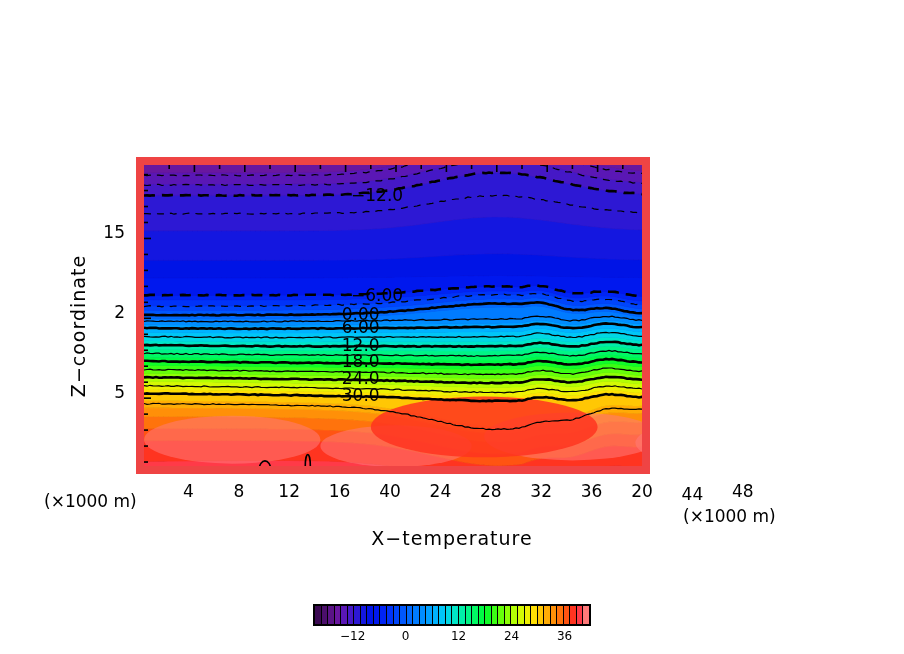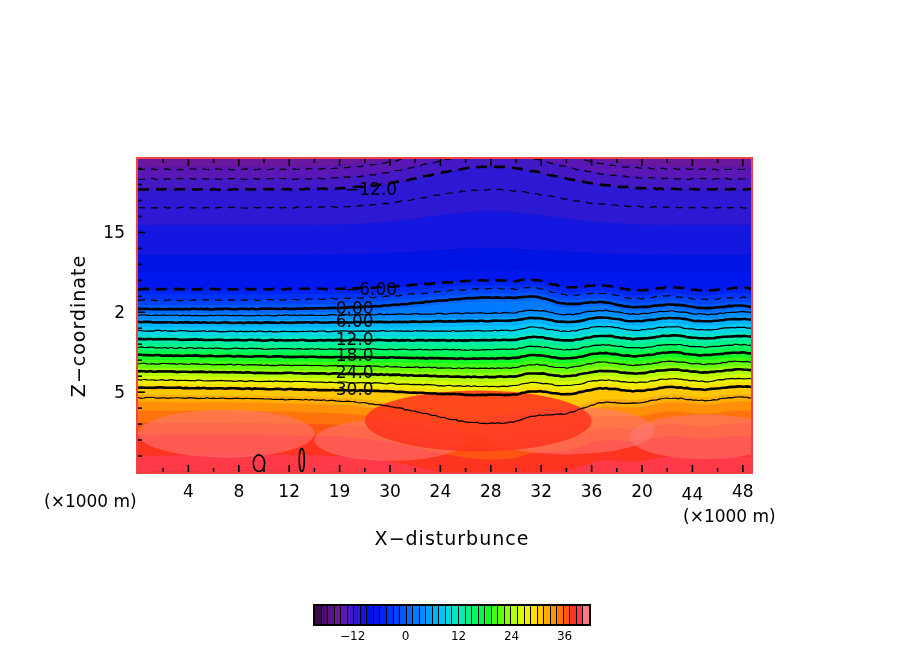--- a/index.html
+++ b/index.html
@@ -30,22 +30,22 @@
     font-size: 24px;
     letter-spacing: 1.2px;
     color: #000000;
     font-family: "DejaVu Sans", sans-serif;
     white-space: nowrap;
   }
 
   
   #plot-frame {
     left: 136px; top: 157px;
-    width: 617px; height: 317px;
-    border: 2px solid #ef4444;
+    width: 514px; height: 317px;
+    border: 8px solid #ef4444;
     box-sizing: border-box;
     overflow: hidden;
     background: #0000cc;
   }
   #contour-svg { display: block; }
 
   
   .axis-tick-x {
     font-size: 17px;
     color: #000;
@@ -296,37 +296,37 @@
         <text x="216.71999999999997" y="202.42346938775512" text-anchor="middle" font-family="&quot;DejaVu Sans&quot;, sans-serif" font-size="17" fill="#000000">18.0</text>
         <text x="216.71999999999997" y="219.19132653061223" text-anchor="middle" font-family="&quot;DejaVu Sans&quot;, sans-serif" font-size="17" fill="#000000">24.0</text>
         <text x="216.71999999999997" y="235.9591836734694" text-anchor="middle" font-family="&quot;DejaVu Sans&quot;, sans-serif" font-size="17" fill="#000000">30.0</text>
       </svg>
   </div>
 
   <div id="x-tick-layer">
       <div class="abs axis-tick-x" style="left: 188.4px; top: 481px;">4</div>
       <div class="abs axis-tick-x" style="left: 238.8px; top: 481px;">8</div>
       <div class="abs axis-tick-x" style="left: 289.2px; top: 481px;">12</div>
-      <div class="abs axis-tick-x" style="left: 339.6px; top: 481px;">19</div>
-      <div class="abs axis-tick-x" style="left: 390px; top: 481px;">30</div>
+      <div class="abs axis-tick-x" style="left: 339.6px; top: 481px;">16</div>
+      <div class="abs axis-tick-x" style="left: 390px; top: 481px;">40</div>
       <div class="abs axis-tick-x" style="left: 440.4px; top: 481px;">24</div>
       <div class="abs axis-tick-x" style="left: 490.8px; top: 481px; text-align: right;">28</div>
       <div class="abs axis-tick-x" style="left: 541.2px; top: 481px;">32</div>
       <div class="abs axis-tick-x" style="left: 591.6px; top: 481px;">36</div>
       <div class="abs axis-tick-x" style="left: 642px; top: 481px;">20</div>
       <div class="abs axis-tick-x" style="left: 692.4px; top: 484px;">44</div>
       <div class="abs axis-tick-x" style="left: 742.8px; top: 481px;">48</div>
     </div>
   <div id="y-tick-layer">
       <div class="abs axis-tick-y" style="left: 85px; width: 40px; top: 392.153px;">5</div>
       <div class="abs axis-tick-y" style="left: 85px; width: 40px; top: 312.306px;">2</div>
       <div class="abs axis-tick-y" style="left: 85px; width: 40px; top: 232.459px;">15</div>
     </div>
 
-  <div class="abs" id="x-axis-title">X−disturbunce</div>
+  <div class="abs" id="x-axis-title">X−temperature</div>
   <div class="abs" id="y-axis-title">Z−coordinate</div>
   <div class="abs" id="x-units-left">(×1000 m)</div>
   <div class="abs" id="x-units-right">(×1000 m)</div>
 
 
   <div class="abs" id="colorbar-wrap">
       <div class="cb-cell" style="background: rgb(59, 10, 82);"></div>
       <div class="cb-cell" style="background: rgb(75, 15, 107);"></div>
       <div class="cb-cell" style="background: rgb(90, 19, 134);"></div>
       <div class="cb-cell" style="background: rgb(105, 23, 159);"></div>

